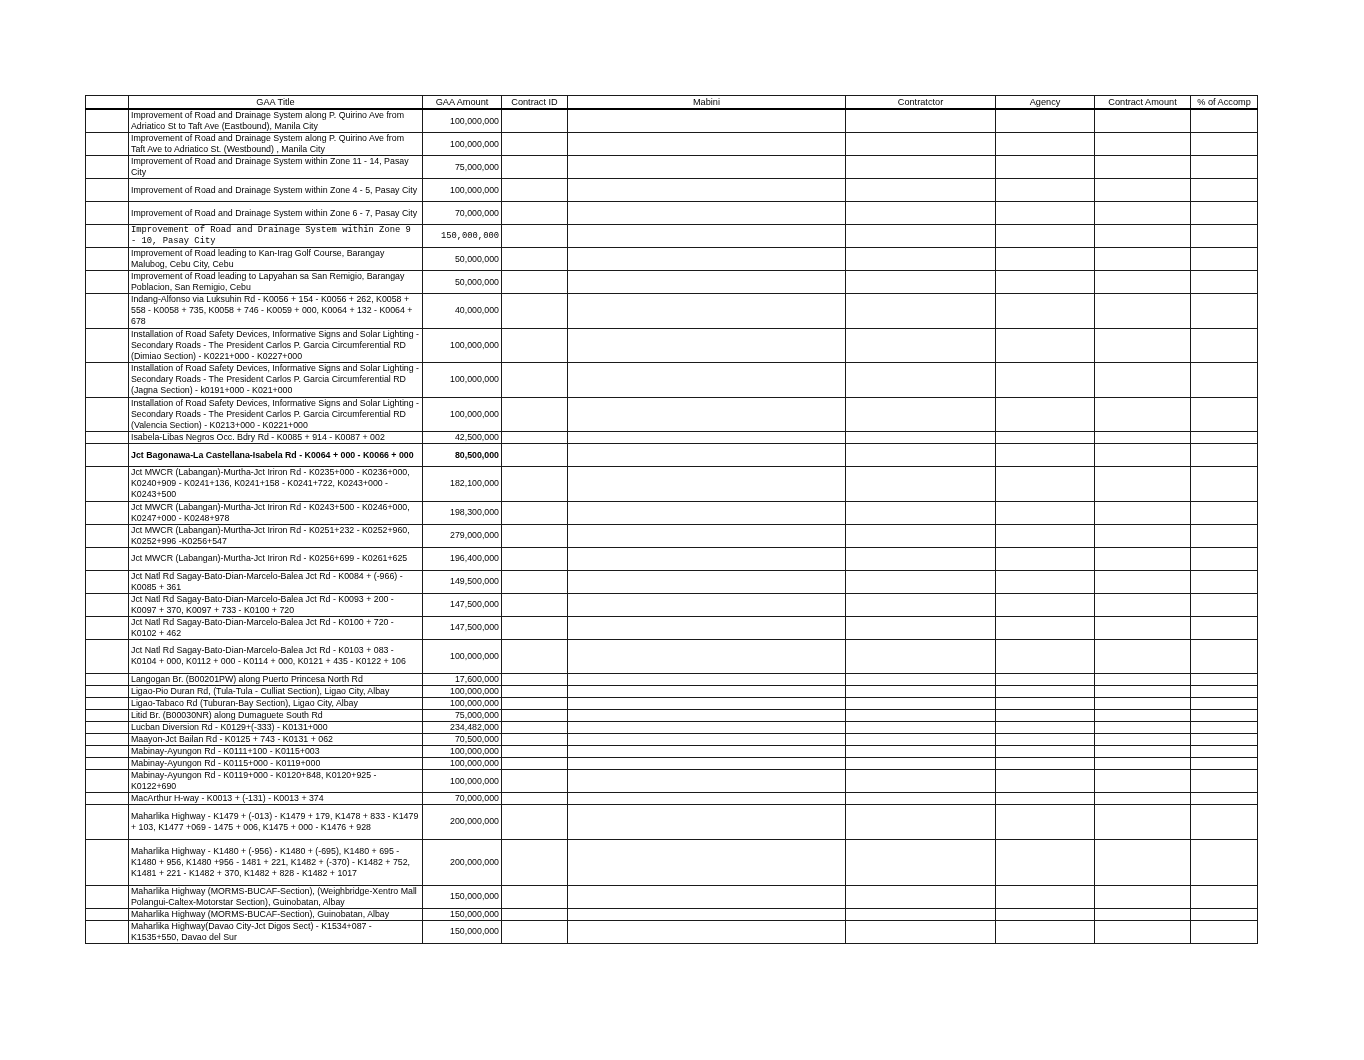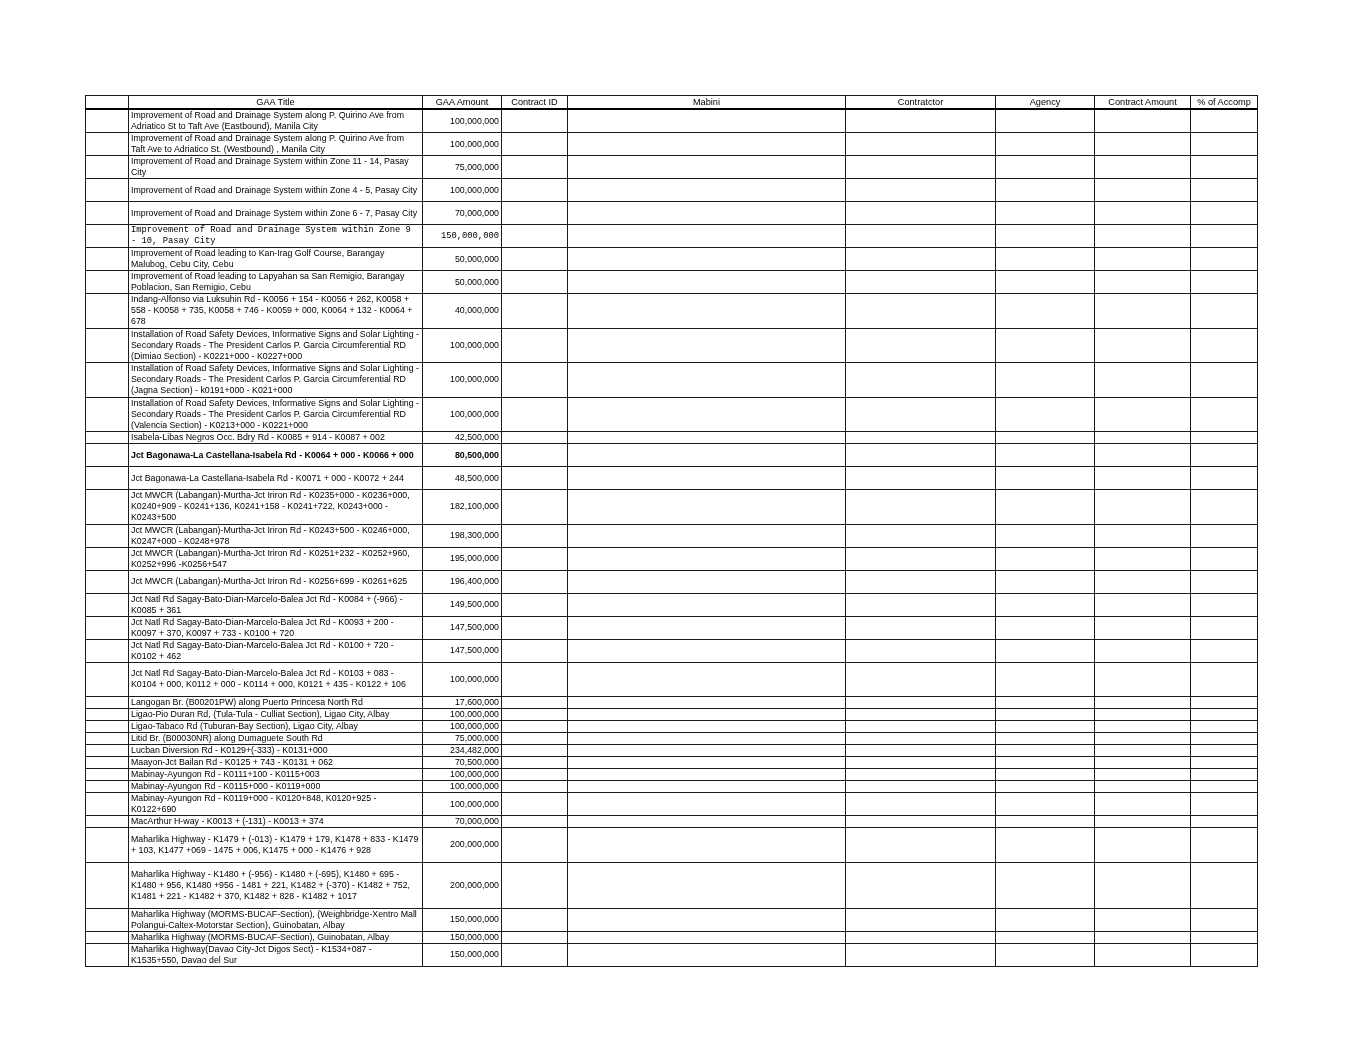--- a/index.html
+++ b/index.html
@@ -210,31 +210,20 @@
           <td class="col-blank"></td>
           <td class="col-gaa_title">Jct Bagonawa-La Castellana-Isabela Rd - K0064 + 000 - K0066 + 000</td>
           <td class="col-gaa_amount">80,500,000</td>
           <td class="col-contract_id"></td>
           <td class="col-title"></td>
           <td class="col-contractor"></td>
           <td class="col-agency"></td>
           <td class="col-contract_amount"></td>
           <td class="col-pct_of_accomp"></td>
         </tr>
-        <tr style="height: 23px;">
-          <td class="col-blank"></td>
-          <td class="col-gaa_title">Jct Bagonawa-La Castellana-Isabela Rd - K0071 + 000 - K0072 + 244</td>
-          <td class="col-gaa_amount">48,500,000</td>
-          <td class="col-contract_id"></td>
-          <td class="col-title"></td>
-          <td class="col-contractor"></td>
-          <td class="col-agency"></td>
-          <td class="col-contract_amount"></td>
-          <td class="col-pct_of_accomp"></td>
-        </tr>
         <tr style="height: 34.5px;">
           <td class="col-blank"></td>
           <td class="col-gaa_title">Jct MWCR (Labangan)-Murtha-Jct Iriron Rd - K0235+000 - K0236+000, K0240+909 - K0241+136, K0241+158 - K0241+722, K0243+000 - K0243+500</td>
           <td class="col-gaa_amount">182,100,000</td>
           <td class="col-contract_id"></td>
           <td class="col-title"></td>
           <td class="col-contractor"></td>
           <td class="col-agency"></td>
           <td class="col-contract_amount"></td>
           <td class="col-pct_of_accomp"></td>
@@ -246,21 +235,21 @@
           <td class="col-contract_id"></td>
           <td class="col-title"></td>
           <td class="col-contractor"></td>
           <td class="col-agency"></td>
           <td class="col-contract_amount"></td>
           <td class="col-pct_of_accomp"></td>
         </tr>
         <tr style="height: 23px;">
           <td class="col-blank"></td>
           <td class="col-gaa_title">Jct MWCR (Labangan)-Murtha-Jct Iriron Rd - K0251+232 - K0252+960, K0252+996 -K0256+547</td>
-          <td class="col-gaa_amount">195,000,000</td>
+          <td class="col-gaa_amount">279,000,000</td>
           <td class="col-contract_id"></td>
           <td class="col-title"></td>
           <td class="col-contractor"></td>
           <td class="col-agency"></td>
           <td class="col-contract_amount"></td>
           <td class="col-pct_of_accomp"></td>
         </tr>
         <tr style="height: 23px;">
           <td class="col-blank"></td>
           <td class="col-gaa_title">Jct MWCR (Labangan)-Murtha-Jct Iriron Rd - K0256+699 - K0261+625</td>

